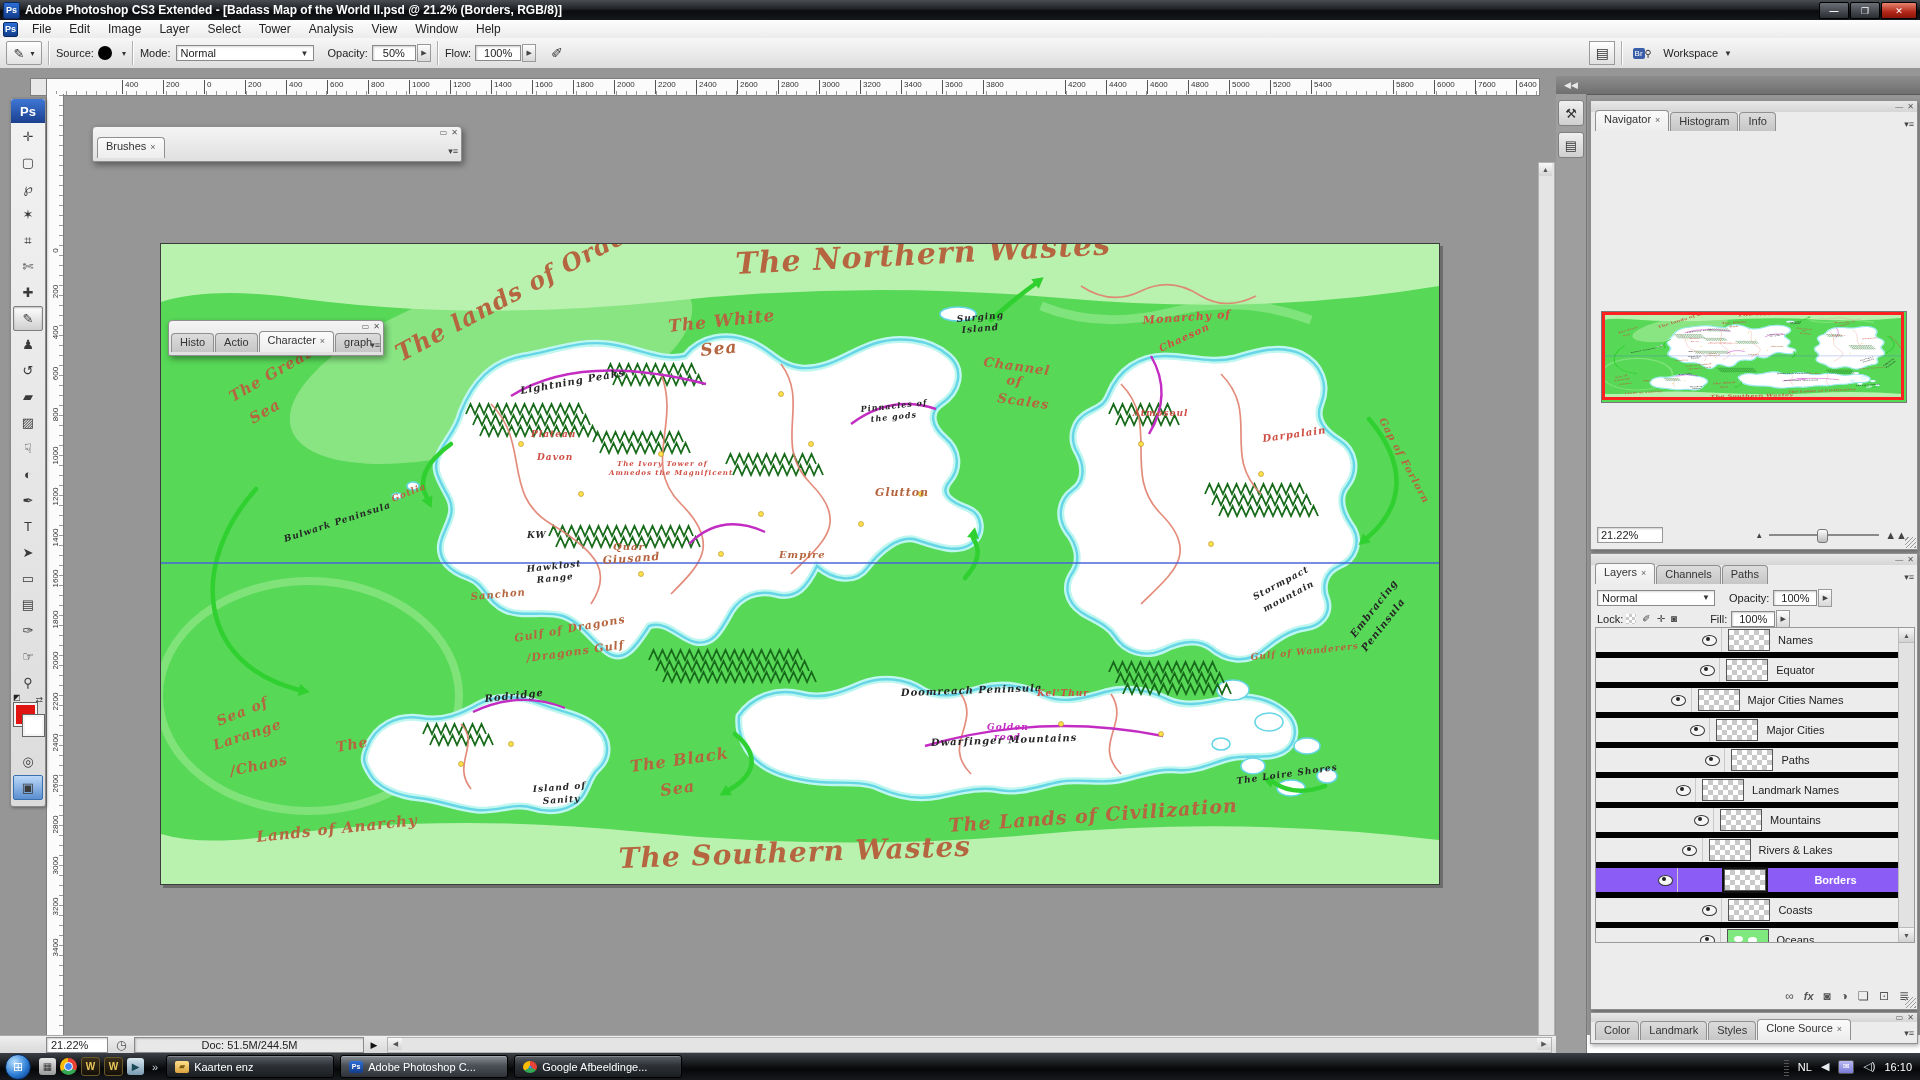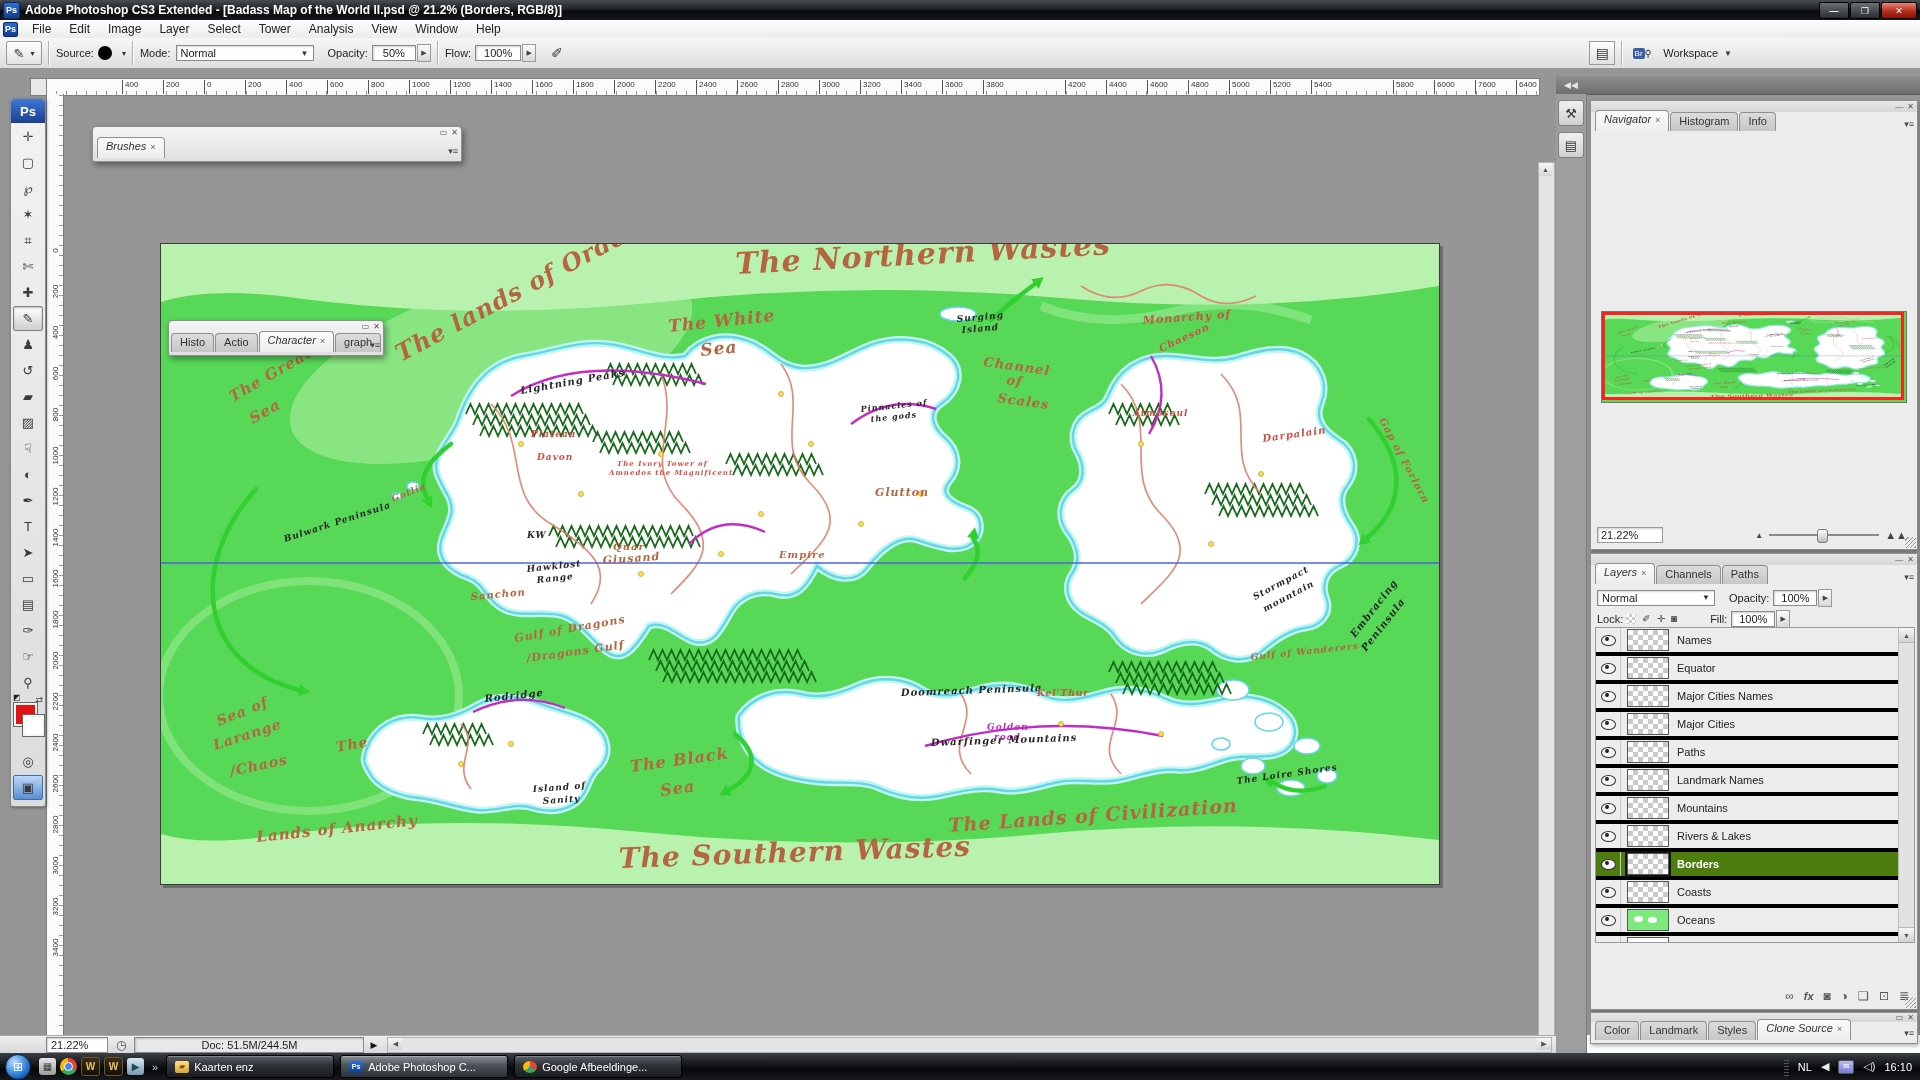--- a/index.html
+++ b/index.html
@@ -62,21 +62,21 @@
   #mini-colors{position:absolute;left:0;top:-6px;font-size:8px;color:#222;}
   .tool.wide{margin-top:4px;}
   
   .float-palette{background:linear-gradient(#f4f4f4,#e0e0e0);border:1px solid #8f8f8f;border-radius:4px 4px 2px 2px;
     box-shadow:2px 3px 6px rgba(0,0,0,.4);}
   .pal-top{height:12px;display:flex;justify-content:flex-end;align-items:center;padding-right:3px;gap:4px;}
   .pal-ctl{font-size:8px;color:#555;line-height:8px;}
   .tab-row{display:flex;align-items:flex-end;height:19px;padding-left:4px;position:relative;}
   .tab{background:linear-gradient(#dcdcdc,#c6c6c6);border:1px solid #909090;border-bottom:none;border-radius:4px 4px 0 0;
     font-size:11px;color:#333;padding:2px 8px 2px;margin-right:1px;height:14px;white-space:nowrap;}
-  .tab.active{background:linear-gradient(#fbfbfb,#ededed);height:16px;font-style:italic;}
+  .tab.active{background:linear-gradient(#fbfbfb,#ededed);height:16px;}
   .tab .x{font-size:9px;color:#666;margin-left:4px;}
   .flyout{position:absolute;right:3px;bottom:2px;font-size:9px;color:#444;}
   
   #doc-canvas{left:160px;top:243px;width:1278px;height:640px;border:1px solid #3c3c3c;
     box-shadow:3px 3px 0 rgba(0,0,0,.28);background:#57d857;}
   
   #dock-header{left:1556px;top:76px;width:364px;height:18px;background:linear-gradient(#8d8d8d,#6f6f6f);
     border-bottom:1px solid #5a5a5a;color:#e8e8e8;font-size:9px;display:flex;align-items:center;}
   #dock-strip{left:1556px;top:94px;width:30px;height:959px;background:#9e9e9e;border-right:1px solid #7a7a7a;}
   .dock-icon{width:24px;height:24px;margin:6px auto 0;background:linear-gradient(#f0f0f0,#cfcfcf);border:1px solid #7f7f7f;
@@ -91,32 +91,32 @@
     width:58px;margin-left:6px;padding:1px 3px;font-size:11px;}
   .slider-track{width:110px;height:2px;background:#8a8a8a;position:relative;margin:0 6px;}
   .slider-thumb{position:absolute;left:48px;top:-5px;width:9px;height:12px;background:linear-gradient(#fdfdfd,#bdbdbd);
     border:1px solid #777;border-radius:3px;}
   .grip{position:absolute;right:1px;bottom:1px;width:11px;height:11px;
     background:repeating-linear-gradient(135deg,transparent 0 2px,#9a9a9a 2px 3px);}
   #layers-panel{left:1590px;top:553px;width:326px;height:455px;}
   .panel-row{display:flex;align-items:center;font-size:11px;color:#222;padding:0 6px;height:21px;}
   .lock-ic{font-size:10px;color:#444;margin:0 3px;}
   #layer-list{position:absolute;left:4px;top:73px;width:318px;height:314px;border:1px solid #9a9a9a;background:#ececec;overflow:hidden;}
-  .layer-row{display:flex;align-items:center;height:24px;border-bottom:4px solid #000000;position:relative;}
+  .layer-row{display:flex;align-items:center;height:24px;border-bottom:6px solid #000000;position:relative;justify-content:center;}
   .eye-cell{width:24px;height:24px;border-right:1px solid #c9c9c9;display:flex;align-items:center;justify-content:center;flex:none;}
   .eye{width:13px;height:9px;border:1px solid #333;border-radius:50%;position:relative;background:#f6f6f6;}
   .eye:after{content:"";position:absolute;width:4px;height:4px;background:#222;border-radius:50%;top:1.5px;left:3.5px;}
   .thumb{width:40px;height:20px;border:1px solid #555;margin:0 8px 0 6px;flex:none;}
   .checker{background:conic-gradient(#c9c9c9 0 25%,#fff 0 50%,#c9c9c9 0 75%,#fff 0) 0 0/10px 10px;}
   .thumb.ocean{background:#7fe87f;}
   .thumb.ocean i{display:block;width:9px;height:6px;background:#fff;border-radius:50%;margin:6px 0 0 6px;box-shadow:14px 1px 0 #fff;}
   .thumb.white{background:#fff;}
   .thumb.texture{background:repeating-linear-gradient(45deg,#9d8c64 0 3px,#7c6b48 3px 5px,#b0a078 5px 7px);}
   .layer-name{font-size:11px;color:#222;white-space:nowrap;}
-  .layer-row.selected{background:#4d7c0f;}
+  .layer-row.selected{background:#8b5cf6;gap:40px;}
   .layer-row.selected .layer-name{color:#fff;font-weight:bold;}
   .layer-row.selected .thumb{box-shadow:0 0 0 2px #111;}
   #layer-scroll{position:absolute;right:0;top:0;width:15px;height:100%;background:#e2e2e2;border-left:1px solid #bbb;}
   .scroll-arrow{width:15px;height:14px;font-size:7px;color:#555;display:flex;align-items:center;justify-content:center;
     background:linear-gradient(#f6f6f6,#d2d2d2);border-bottom:1px solid #bbb;}
   .scroll-arrow.bottom{position:absolute;bottom:0;border-top:1px solid #bbb;border-bottom:none;}
   #layer-buttons{position:absolute;right:8px;bottom:6px;display:flex;gap:10px;align-items:center;}
   .lyr-btn{font-size:12px;color:#555;font-style:normal;}
   .lyr-btn.fx{font-style:italic;font-weight:bold;font-size:11px;}
   #bottom-tabs-panel{left:1590px;top:1012px;width:326px;height:30px;}

